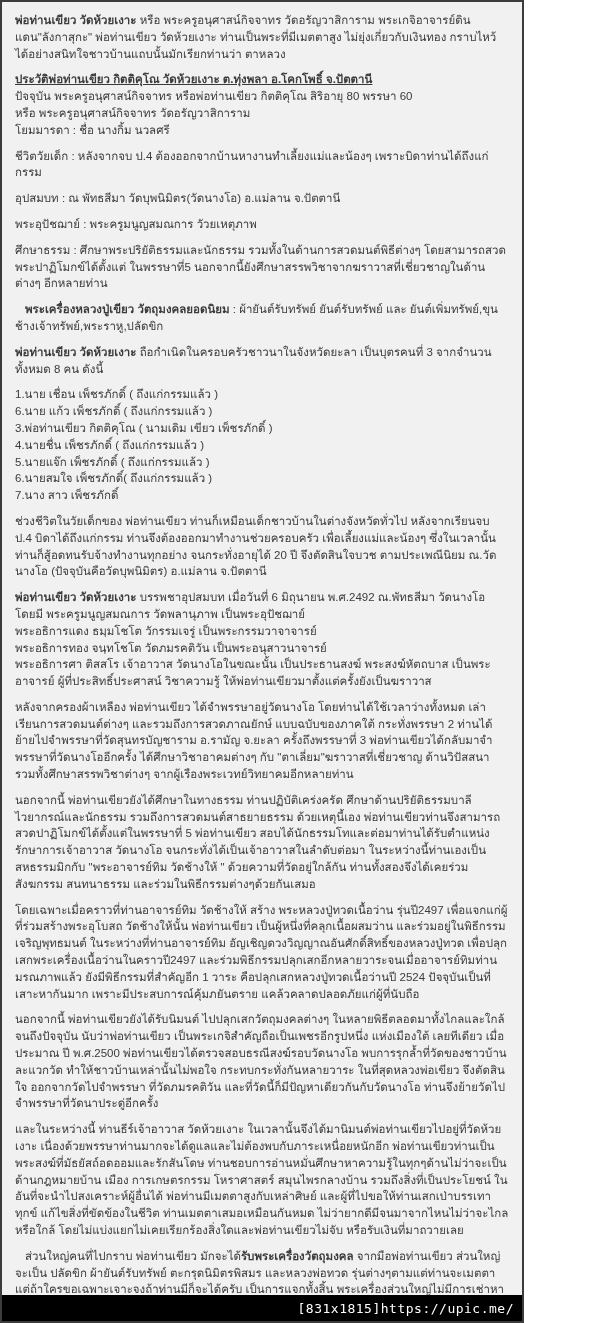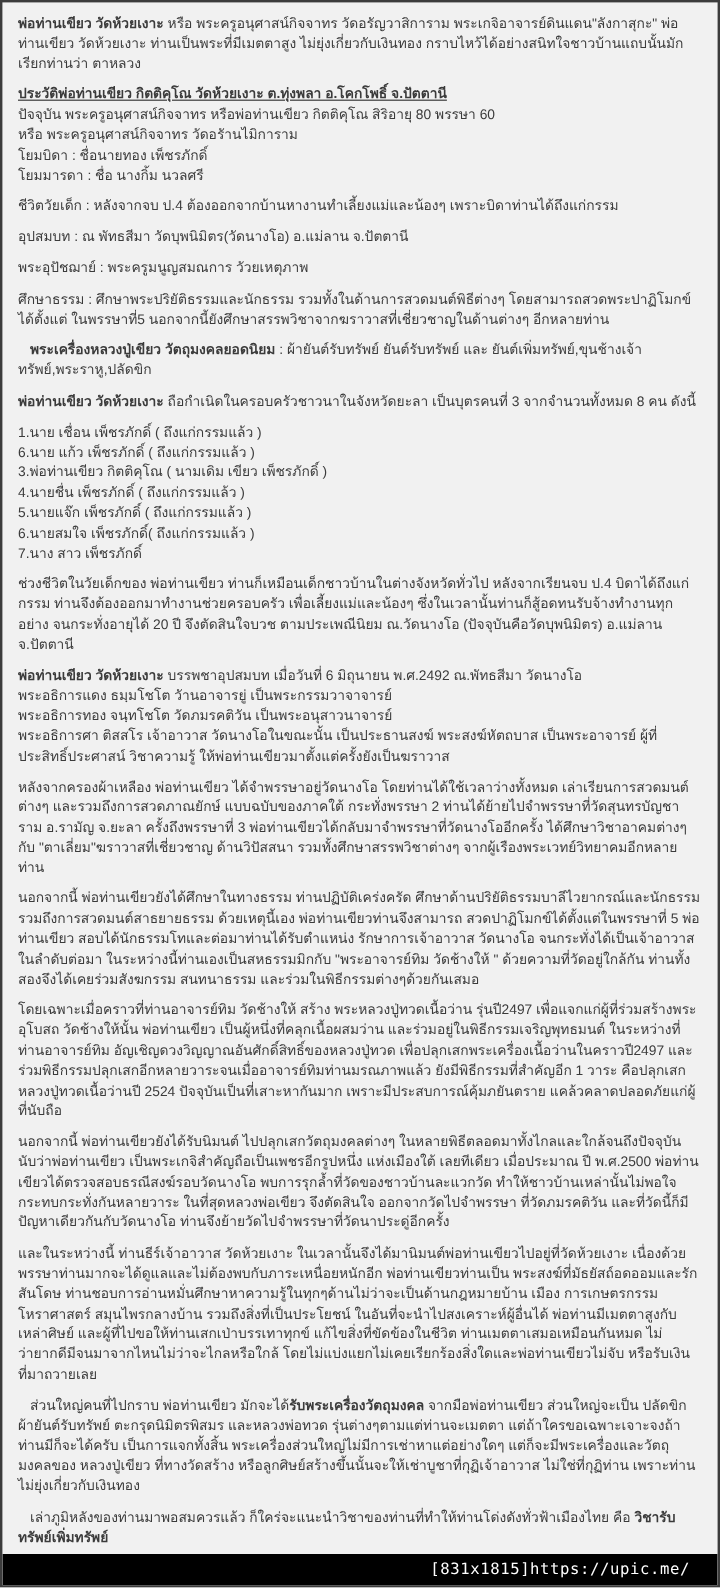--- a/index.html
+++ b/index.html
@@ -1,17 +1,17 @@
 <!DOCTYPE html>
 <html lang="th"><head>
 <meta charset="utf-8">
 <style>
   html,body { margin:0; padding:0; }
   .page {
-    width:600px; height:1323px; box-sizing:border-box;
+    width:524px; height:1323px; box-sizing:border-box;
     background:#f1f1f1;
     border:2px solid #3c3c3c;
     display:flex; flex-direction:column;
     overflow:hidden;
   }
   .content {
     flex:1 1 auto; overflow:hidden;
     padding:10px 13px 6px 13px;
     font-family:"Liberation Sans","DejaVu Sans",sans-serif;
     font-size:11.5px; line-height:16.8px;
@@ -20,52 +20,52 @@
   }
   .para { margin:0; }
   .para.gap { margin-top:9px; }
   .para.indent { text-indent:10px; }
   .b  { font-weight:bold; }
   .bu { font-weight:bold; text-decoration:underline; }
   .footer {
     flex:0 0 auto; height:26px;
     background:#000; color:#fff;
     display:flex; align-items:center; justify-content:flex-end;
-    padding:0 23px; box-sizing:border-box;
+    padding:0 8px; box-sizing:border-box;
     font-family:"DejaVu Sans Mono","Liberation Mono",monospace;
     font-size:13px; letter-spacing:0.5px;
   }
 </style>
 </head>
 <body>
 
 <div class="page">
   <div class="content">
       <div class="para"><span class="b">พ่อท่านเขียว วัดห้วยเงาะ</span><span> หรือ พระครูอนุศาสน์กิจจาทร วัดอรัญวาสิการาม พระเกจิอาจารย์ดินแดน"ลังกาสุกะ" พ่อท่านเขียว วัดห้วยเงาะ ท่านเป็นพระที่มีเมตตาสูง ไม่ยุ่งเกี่ยวกับเงินทอง กราบไหว้ได้อย่างสนิทใจชาวบ้านแถบนั้นมักเรียกท่านว่า ตาหลวง</span></div>
       <div class="para gap"><span class="bu">ประวัติพ่อท่านเขียว กิตติคุโณ วัดห้วยเงาะ ต.ทุ่งพลา อ.โคกโพธิ์ จ.ปัตตานี</span></div>
       <div class="para"><span>ปัจจุบัน พระครูอนุศาสน์กิจจาทร หรือพ่อท่านเขียว กิตติคุโณ สิริอายุ 80 พรรษา 60</span></div>
-      <div class="para"><span>หรือ พระครูอนุศาสน์กิจจาทร วัดอรัานไมิการาม</span></div>
-      <div class="para"><span>โยมบิดา : ชื่อนายทอง เพ็ชรภักดิ์</span></div>
+      <div class="para"><span>หรือ พระครูอนุศาสน์กิจจาทร วัดอรัญวาสิการาม</span></div>
       <div class="para"><span>โยมมารดา : ชื่อ นางกิ้ม  นวลศรี</span></div>
       <div class="para gap"><span>ชีวิตวัยเด็ก : หลังจากจบ ป.4 ต้องออกจากบ้านหางานทำเลี้ยงแม่และน้องๆ เพราะบิดาท่านได้ถึงแก่กรรม</span></div>
       <div class="para gap"><span>อุปสมบท : ณ พัทธสีมา วัดบุพนิมิตร(วัดนางโอ) อ.แม่ลาน จ.ปัตตานี</span></div>
       <div class="para gap"><span>พระอุปัชฌาย์ : พระครูมนูญสมณการ วัวยเหตุภาพ</span></div>
       <div class="para gap"><span>ศึกษาธรรม : ศึกษาพระปริยัติธรรมและนักธรรม รวมทั้งในด้านการสวดมนต์พิธีต่างๆ โดยสามารถสวดพระปาฏิโมกข์ได้ตั้งแต่ ในพรรษาที่5 นอกจากนี้ยังศึกษาสรรพวิชาจากฆราวาสที่เชี่ยวชาญในด้านต่างๆ อีกหลายท่าน</span></div>
       <div class="para gap indent"><span class="b">พระเครื่องหลวงปู่เขียว วัตถุมงคลยอดนิยม</span><span> : ผ้ายันต์รับทรัพย์ ยันต์รับทรัพย์ และ ยันต์เพิ่มทรัพย์,ขุนช้างเจ้าทรัพย์,พระราหู,ปลัดขิก</span></div>
       <div class="para gap"><span class="b">พ่อท่านเขียว วัดห้วยเงาะ</span><span> ถือกำเนิดในครอบครัวชาวนาในจังหวัดยะลา เป็นบุตรคนที่ 3 จากจำนวนทั้งหมด 8 คน ดังนี้</span></div>
       <div class="para gap"><span>1.นาย เชื่อน  เพ็ชรภักดิ์ ( ถึงแก่กรรมแล้ว )</span></div>
       <div class="para"><span>6.นาย แก้ว  เพ็ชรภักดิ์ ( ถึงแก่กรรมแล้ว )</span></div>
       <div class="para"><span>3.พ่อท่านเขียว  กิตติคุโณ  ( นามเดิม เขียว  เพ็ชรภักดิ์ )</span></div>
       <div class="para"><span>4.นายชื่น  เพ็ชรภักดิ์   ( ถึงแก่กรรมแล้ว )</span></div>
       <div class="para"><span>5.นายแจ๊ก เพ็ชรภักดิ์   ( ถึงแก่กรรมแล้ว )</span></div>
       <div class="para"><span>6.นายสมใจ  เพ็ชรภักดิ์( ถึงแก่กรรมแล้ว )</span></div>
       <div class="para"><span>7.นาง สาว เพ็ชรภักดิ์</span></div>
       <div class="para gap"><span>ช่วงชีวิตในวัยเด็กของ พ่อท่านเขียว ท่านก็เหมือนเด็กชาวบ้านในต่างจังหวัดทั่วไป หลังจากเรียนจบ ป.4  บิดาได้ถึงแก่กรรม ท่านจึงต้องออกมาทำงานช่วยครอบครัว เพื่อเลี้ยงแม่และน้องๆ ซึ่งในเวลานั้นท่านก็สู้อดทนรับจ้างทำงานทุกอย่าง จนกระทั่งอายุได้ 20 ปี จึงตัดสินใจบวช ตามประเพณีนิยม ณ.วัดนางโอ (ปัจจุบันคือวัดบุพนิมิตร) อ.แม่ลาน จ.ปัตตานี</span></div>
       <div class="para gap"><span class="b">พ่อท่านเขียว วัดห้วยเงาะ</span><span> บรรพชาอุปสมบท เมื่อวันที่ 6 มิถุนายน พ.ศ.2492 ณ.พัทธสีมา วัดนางโอ</span></div>
-      <div class="para"><span>พระอธิการแดง ธมฺมโชโต  วัานอาจารยู่ เป็นพระกรรมวาจาจารย์</span></div>
+      <div class="para"><span>โดยมี พระครูมนูญสมณการ วัดพลานุภาพ เป็นพระอุปัชฌาย์</span></div>
+      <div class="para"><span>พระอธิการแดง ธมฺมโชโต  วักรรมเจรู่ เป็นพระกรรมวาจาจารย์</span></div>
       <div class="para"><span>พระอธิการทอง จนฺทโชโต วัดภมรคติวัน เป็นพระอนุสาวนาจารย์</span></div>
       <div class="para"><span>พระอธิการศา ติสสโร เจ้าอาวาส วัดนางโอในขณะนั้น เป็นประธานสงฆ์ พระสงฆ์หัตถบาส เป็นพระอาจารย์ ผู้ที่ประสิทธิ์ประศาสน์ วิชาความรู้ ให้พ่อท่านเขียวมาตั้งแต่ครั้งยังเป็นฆราวาส</span></div>
       <div class="para gap"><span>หลังจากครองผ้าเหลือง พ่อท่านเขียว ได้จำพรรษาอยู่วัดนางโอ โดยท่านได้ใช้เวลาว่างทั้งหมด เล่าเรียนการสวดมนต์ต่างๆ และรวมถึงการสวดภาณยักษ์ แบบฉบับของภาคใต้ กระทั่งพรรษา 2 ท่านได้ย้ายไปจำพรรษาที่วัดสุนทรบัญชาราม อ.รามัญ จ.ยะลา ครั้งถึงพรรษาที่ 3 พ่อท่านเขียวได้กลับมาจำพรรษาที่วัดนางโออีกครั้ง ได้ศึกษาวิชาอาคมต่างๆ กับ "ตาเลี่ยม"ฆราวาสที่เชี่ยวชาญ ด้านวิปัสสนา รวมทั้งศึกษาสรรพวิชาต่างๆ จากผู้เรืองพระเวทย์วิทยาคมอีกหลายท่าน</span></div>
       <div class="para gap"><span>นอกจากนี้ พ่อท่านเขียวยังได้ศึกษาในทางธรรม ท่านปฏิบัติเคร่งครัด ศึกษาด้านปริยัติธรรมบาลีไวยากรณ์และนักธรรม รวมถึงการสวดมนต์สาธยายธรรม ด้วยเหตุนี้เอง พ่อท่านเขียวท่านจึงสามารถ สวดปาฏิโมกข์ได้ตั้งแต่ในพรรษาที่ 5   พ่อท่านเขียว สอบได้นักธรรมโทและต่อมาท่านได้รับตำแหน่ง รักษาการเจ้าอาวาส วัดนางโอ จนกระทั่งได้เป็นเจ้าอาวาสในลำดับต่อมา ในระหว่างนี้ท่านเองเป็นสหธรรมมิกกับ "พระอาจารย์ทิม วัดช้างให้ " ด้วยความที่วัดอยู่ใกล้กัน ท่านทั้งสองจึงได้เคยร่วมสังฆกรรม สนทนาธรรม และร่วมในพิธีกรรมต่างๆด้วยกันเสมอ</span></div>
       <div class="para gap"><span>โดยเฉพาะเมื่อคราวที่ท่านอาจารย์ทิม วัดช้างให้ สร้าง พระหลวงปู่ทวดเนื้อว่าน รุ่นปี2497 เพื่อแจกแก่ผู้ที่ร่วมสร้างพระอุโบสถ วัดช้างให้นั้น พ่อท่านเขียว เป็นผู้หนึ่งที่คลุกเนื้อผสมว่าน และร่วมอยู่ในพิธีกรรมเจริญพุทธมนต์ ในระหว่างที่ท่านอาจารย์ทิม อัญเชิญดวงวิญญาณอันศักดิ์สิทธิ์ของหลวงปู่ทวด เพื่อปลุกเสกพระเครื่องเนื้อว่านในคราวปี2497  และร่วมพิธีกรรมปลุกเสกอีกหลายวาระจนเมื่ออาจารย์ทิมท่านมรณภาพแล้ว ยังมีพิธีกรรมที่สำคัญอีก 1 วาระ คือปลุกเสกหลวงปู่ทวดเนื้อว่านปี 2524 ปัจจุบันเป็นที่เสาะหากันมาก เพราะมีประสบการณ์คุ้มภยันตราย แคล้วคลาดปลอดภัยแก่ผู้ที่นับถือ</span></div>
       <div class="para gap"><span>นอกจากนี้ พ่อท่านเขียวยังได้รับนิมนต์ ไปปลุกเสกวัตถุมงคลต่างๆ ในหลายพิธีตลอดมาทั้งไกลและใกล้จนถึงปัจจุบัน นับว่าพ่อท่านเขียว เป็นพระเกจิสำคัญถือเป็นเพชรอีกรูปหนึ่ง แห่งเมืองใต้ เลยทีเดียว เมื่อประมาณ ปี พ.ศ.2500 พ่อท่านเขียวได้ตรวจสอบธรณีสงฆ์รอบวัดนางโอ พบการรุกล้ำที่วัดของชาวบ้านละแวกวัด ทำให้ชาวบ้านเหล่านั้นไม่พอใจ กระทบกระทั่งกันหลายวาระ ในที่สุดหลวงพ่อเขียว จึงตัดสินใจ ออกจากวัดไปจำพรรษา ที่วัดภมรคติวัน และที่วัดนี้ก็มีปัญหาเดียวกันกับวัดนางโอ ท่านจึงย้ายวัดไปจำพรรษาที่วัดนาประดู่อีกครั้ง</span></div>
       <div class="para gap"><span>และในระหว่างนี้ ท่านธีร์เจ้าอาวาส วัดห้วยเงาะ ในเวลานั้นจึงได้มานิมนต์พ่อท่านเขียวไปอยู่ที่วัดห้วยเงาะ เนื่องด้วยพรรษาท่านมากจะได้ดูแลและไม่ต้องพบกับภาระเหนื่อยหนักอีก พ่อท่านเขียวท่านเป็น พระสงฆ์ที่มัธยัสถ์อดออมและรักสันโดษ ท่านชอบการอ่านหมั่นศึกษาหาความรู้ในทุกๆด้านไม่ว่าจะเป็นด้านกฎหมายบ้าน เมือง การเกษตรกรรม โหราศาสตร์ สมุนไพรกลางบ้าน รวมถึงสิ่งที่เป็นประโยชน์ ในอันที่จะนำไปสงเคราะห์ผู้อื่นได้ พ่อท่านมีเมตตาสูงกับเหล่าศิษย์ และผู้ที่ไปขอให้ท่านเสกเป่าบรรเทาทุกข์ แก้ไขสิ่งที่ขัดข้องในชีวิต ท่านเมตตาเสมอเหมือนกันหมด ไม่ว่ายากดีมีจนมาจากไหนไม่ว่าจะไกลหรือใกล้ โดยไม่แบ่งแยกไม่เคยเรียกร้องสิ่งใดและพ่อท่านเขียวไม่จับ หรือรับเงินที่มาถวายเลย</span></div>
       <div class="para gap indent"><span>ส่วนใหญ่คนที่ไปกราบ พ่อท่านเขียว มักจะได้</span><span class="b">รับพระเครื่องวัตถุมงคล</span><span> จากมือพ่อท่านเขียว ส่วนใหญ่จะเป็น ปลัดขิก ผ้ายันต์รับทรัพย์ ตะกรุดนิมิตรพิสมร และหลวงพ่อทวด รุ่นต่างๆตามแต่ท่านจะเมตตา แต่ถ้าใครขอเฉพาะเจาะจงถ้าท่านมีก็จะได้ครับ เป็นการแจกทั้งสิ้น พระเครื่องส่วนใหญ่ไม่มีการเช่าหาแต่อย่างใดๆ แต่ก็จะมีพระเครื่องและวัตถุมงคลของ หลวงปู่เขียว ที่ทางวัดสร้าง หรือลูกศิษย์สร้างขึ้นนั้นจะให้เช่าบูชาที่กุฏิเจ้าอาวาส ไม่ใช่ที่กุฏิท่าน เพราะท่านไม่ยุ่งเกี่ยวกับเงินทอง</span></div>
       <div class="para gap indent"><span>เล่าภูมิหลังของท่านมาพอสมควรแล้ว ก็ใคร่จะแนะนำวิชาของท่านที่ทำให้ท่านโด่งดังทั่วฟ้าเมืองไทย คือ </span><span class="b">วิชารับทรัพย์เพิ่มทรัพย์</span></div>
     </div>

